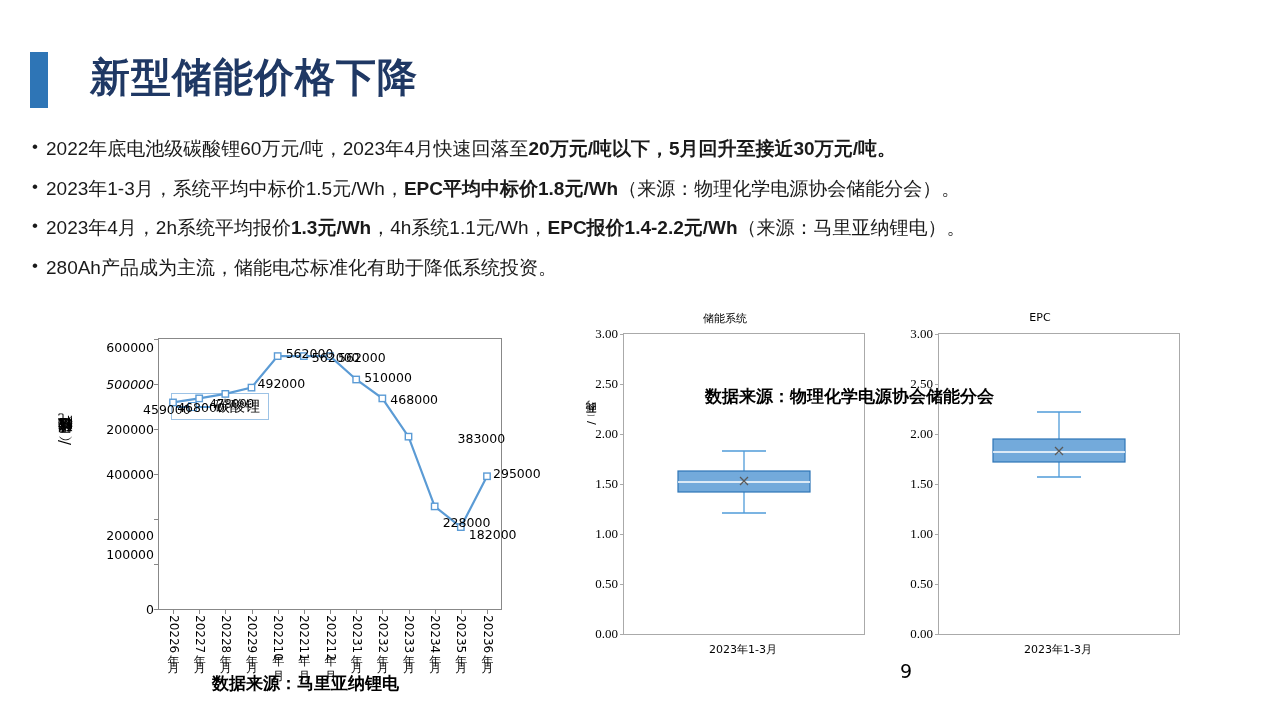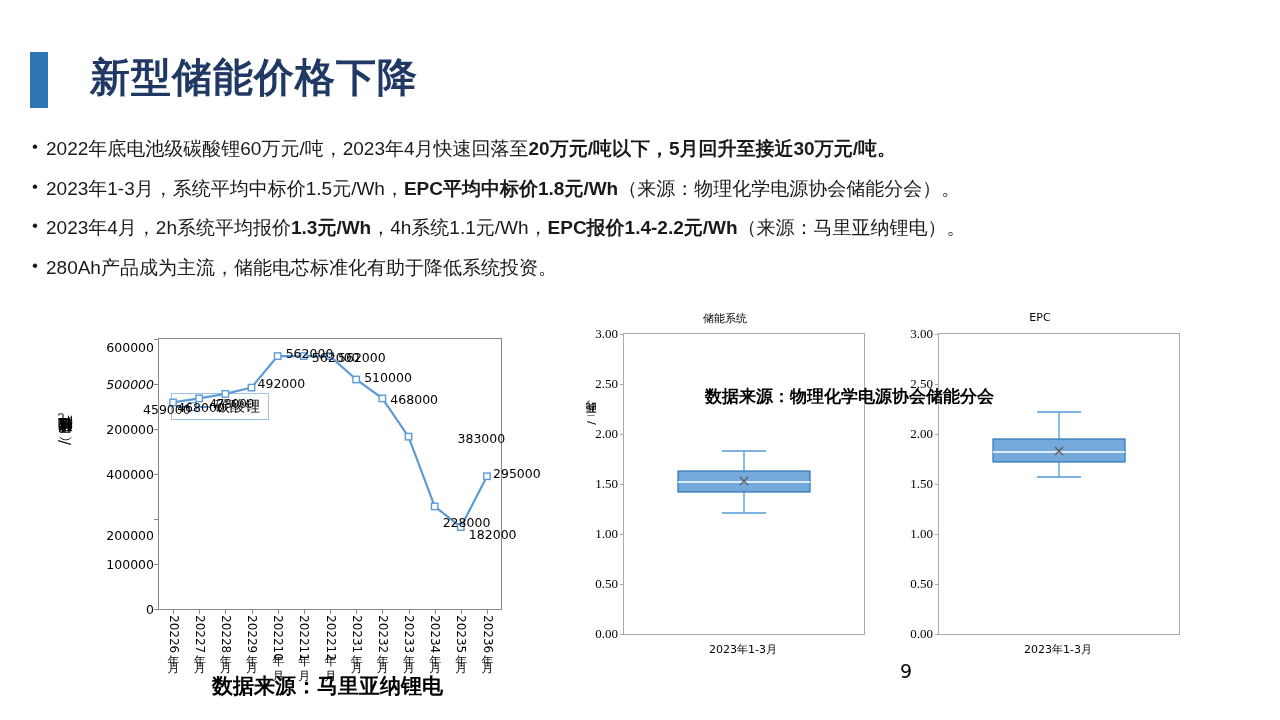--- a/index.html
+++ b/index.html
@@ -81,21 +81,21 @@
     font-family:"DejaVu Sans", sans-serif;
     margin-top:28px;
   }
   .legend-left .mk{display:inline-block;width:34px;height:2px;background:#5B9BD5;position:relative;}
   .legend-left .mk:after{
     content:"";position:absolute;left:12px;top:-4px;width:7px;height:7px;
     border:1.4px solid #5B9BD5;background:#fff;
   }
   .src-left{
     position:absolute;left:150px;top:352px;
-    font-size:21px;color:#000;font-weight:bold;
+    font-size:17px;color:#000;font-weight:bold;
     font-family:"DejaVu Sans", sans-serif;
   }
   
   .chart-box{
     position:absolute;top:6px;
   }
   .box-title{
     position:absolute;top:0;width:100%;text-align:center;
     font-size:11px;color:#000;
     font-family:"DejaVu Sans", sans-serif;
@@ -160,21 +160,21 @@
 
   <div class="chart-left">
     <div class="ylabel-left">碳酸锂价格（元/吨）</div>
     <div class="plot-left" id="plot-left">
       <div class="legend-left">
         <span class="mk"></span>
         <span>碳酸锂</span>
       </div>
     <div class="ytick" style="top: 270px;">0</div>
         <div style="position: absolute; left: -5px; top: 270px; width: 5px; height: 1px; background: rgb(136, 136, 136);"></div>
-        <div class="ytick" style="top: 225px;">100000</div>
+        <div class="ytick" style="top: 215px;">100000</div>
         <div style="position: absolute; left: -5px; top: 225px; width: 5px; height: 1px; background: rgb(136, 136, 136);"></div>
         <div class="ytick" style="top: 196px;">200000</div>
         <div style="position: absolute; left: -5px; top: 180px; width: 5px; height: 1px; background: rgb(136, 136, 136);"></div>
         <div class="ytick" style="top: 135px;">400000</div>
         <div style="position: absolute; left: -5px; top: 135px; width: 5px; height: 1px; background: rgb(136, 136, 136);"></div>
         <div class="ytick" style="top: 90px;">200000</div>
         <div style="position: absolute; left: -5px; top: 90px; width: 5px; height: 1px; background: rgb(136, 136, 136);"></div>
         <div class="ytick" style="top: 45px; font-style: italic;">500000</div>
         <div style="position: absolute; left: -5px; top: 45px; width: 5px; height: 1px; background: rgb(136, 136, 136);"></div>
         <div class="ytick" style="top: 8px;">600000</div>

